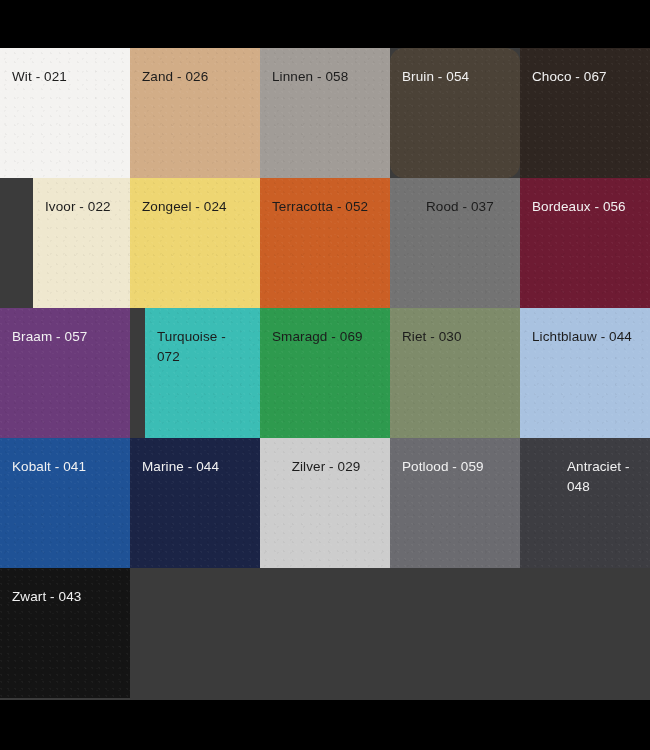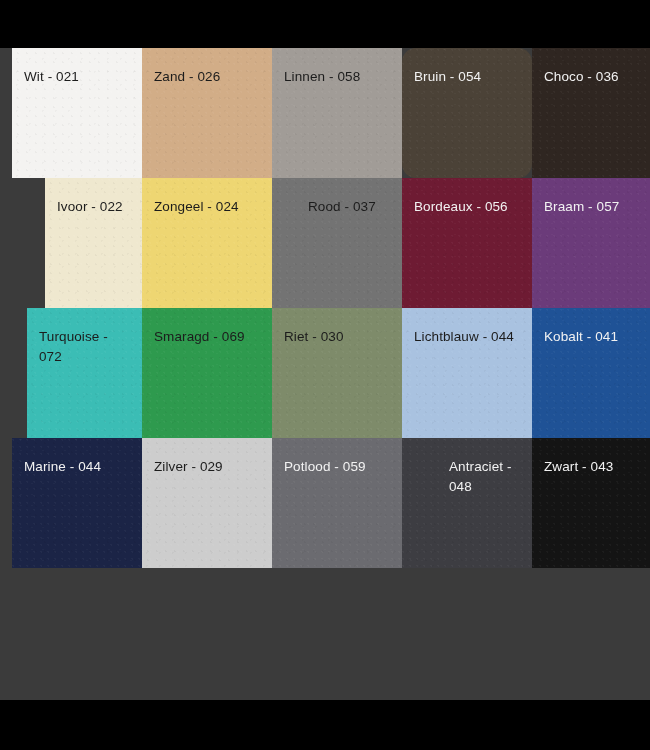--- a/index.html
+++ b/index.html
@@ -39,21 +39,21 @@
   #bottom-bar {
     position: absolute;
     left: 0;
     top: 700px;
     width: 650px;
     height: 50px;
     background: #000000;
   }
   #swatch-grid {
     position: absolute;
-    left: 12px;
+    left: 0;
     top: 48px;
     width: 590px;
     display: grid;
     grid-template-columns: repeat(5, 130px);
     grid-auto-rows: 130px;
   }
   .swatch {
     position: relative;
     box-sizing: border-box;
     padding: 19px 10px 0 12px;
@@ -91,33 +91,34 @@
 
   <div id="canvas-backdrop"></div>
 
   <div id="top-bar"></div>
 
   <div id="swatch-grid">
       <div class="swatch" style="background: rgb(244, 243, 241);"><span class="swatch-label dark-text">Wit - 021</span></div>
       <div class="swatch" style="background: rgb(210, 173, 135);"><span class="swatch-label dark-text">Zand - 026</span></div>
       <div class="swatch" style="background: rgb(161, 156, 151);"><span class="swatch-label dark-text">Linnen - 058</span></div>
       <div class="swatch" style="background: rgb(75, 66, 55); border-radius: 14px;"><span class="swatch-label light-text">Bruin - 054</span></div>
-      <div class="swatch" style="background: rgb(47, 38, 33);"><span class="swatch-label light-text">Choco - 036</span></div>
+      <div class="swatch" style="background: rgb(47, 38, 33);"><span class="swatch-label light-text">Choco - 067</span></div>
       <div class="swatch" style="background: rgb(239, 232, 207); margin-left: 33px;"><span class="swatch-label dark-text">Ivoor - 022</span></div>
       <div class="swatch" style="background: rgb(238, 214, 114);"><span class="swatch-label dark-text">Zongeel - 024</span></div>
+      <div class="swatch" style="background: rgb(203, 95, 37);"><span class="swatch-label dark-text">Terracotta - 052</span></div>
       <div class="swatch" style="background: #737373; padding-left: 36px;"><span class="swatch-label dark-text">Rood - 037</span></div>
       <div class="swatch" style="background: rgb(110, 27, 51);"><span class="swatch-label light-text">Bordeaux - 056</span></div>
       <div class="swatch" style="background: rgb(107, 59, 122);"><span class="swatch-label light-text">Braam - 057</span></div>
       <div class="swatch" style="background: rgb(59, 189, 181); margin-left: 15px;"><span class="swatch-label dark-text">Turquoise - 072</span></div>
       <div class="swatch" style="background: rgb(46, 154, 78);"><span class="swatch-label dark-text">Smaragd - 069</span></div>
       <div class="swatch" style="background: rgb(126, 139, 106);"><span class="swatch-label dark-text">Riet - 030</span></div>
       <div class="swatch" style="background: rgb(169, 194, 224);"><span class="swatch-label dark-text">Lichtblauw - 044</span></div>
       <div class="swatch" style="background: rgb(31, 82, 150);"><span class="swatch-label light-text">Kobalt - 041</span></div>
       <div class="swatch" style="background: rgb(27, 36, 70);"><span class="swatch-label light-text">Marine - 044</span></div>
-      <div class="swatch" style="background: rgb(205, 205, 205);"><span class="swatch-label dark-text">Zilver - 029</span></div>
+      <div class="swatch" style="background: rgb(205, 205, 205); text-align: center;"><span class="swatch-label dark-text">Zilver - 029</span></div>
       <div class="swatch" style="background: rgb(107, 107, 112);"><span class="swatch-label light-text">Potlood - 059</span></div>
       <div class="swatch" style="background: rgb(61, 61, 66); padding-left: 47px;"><span class="swatch-label light-text">Antraciet - 048</span></div>
       <div class="swatch" style="background: rgb(20, 20, 20);"><span class="swatch-label light-text">Zwart - 043</span></div>
     </div>
 
   <div id="bottom-bar"></div>
 
 </div>
 
 </body></html>

